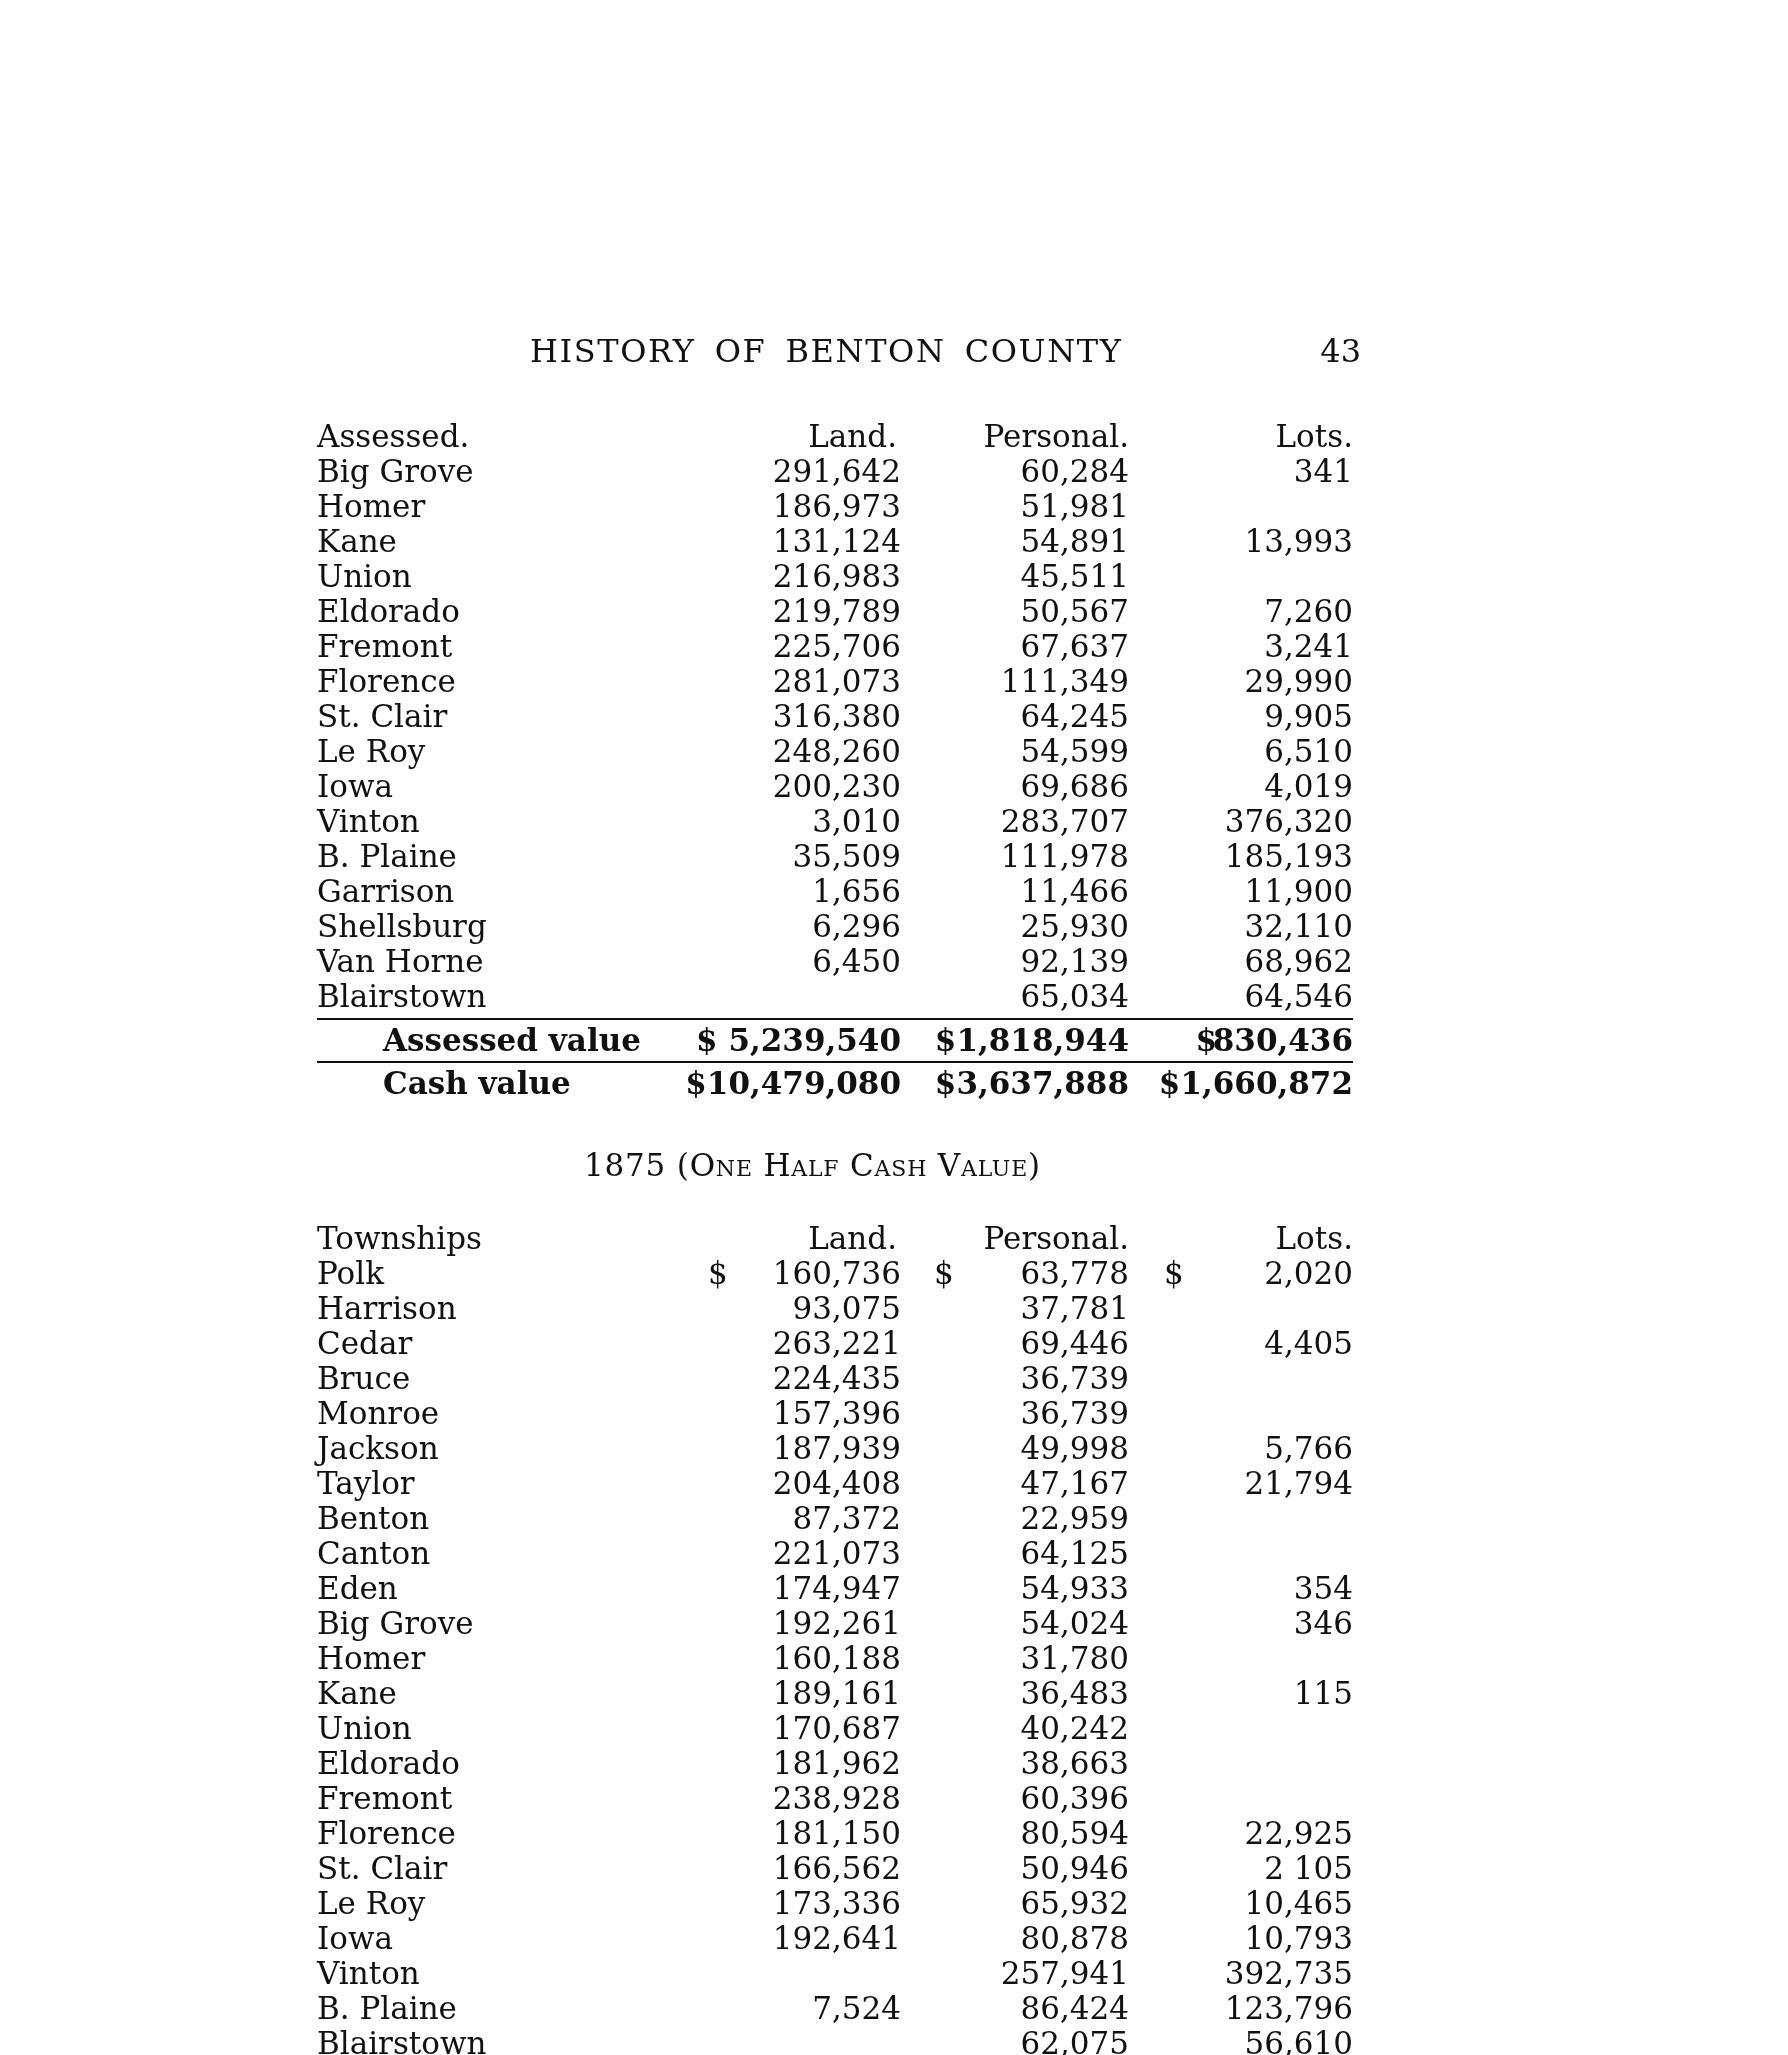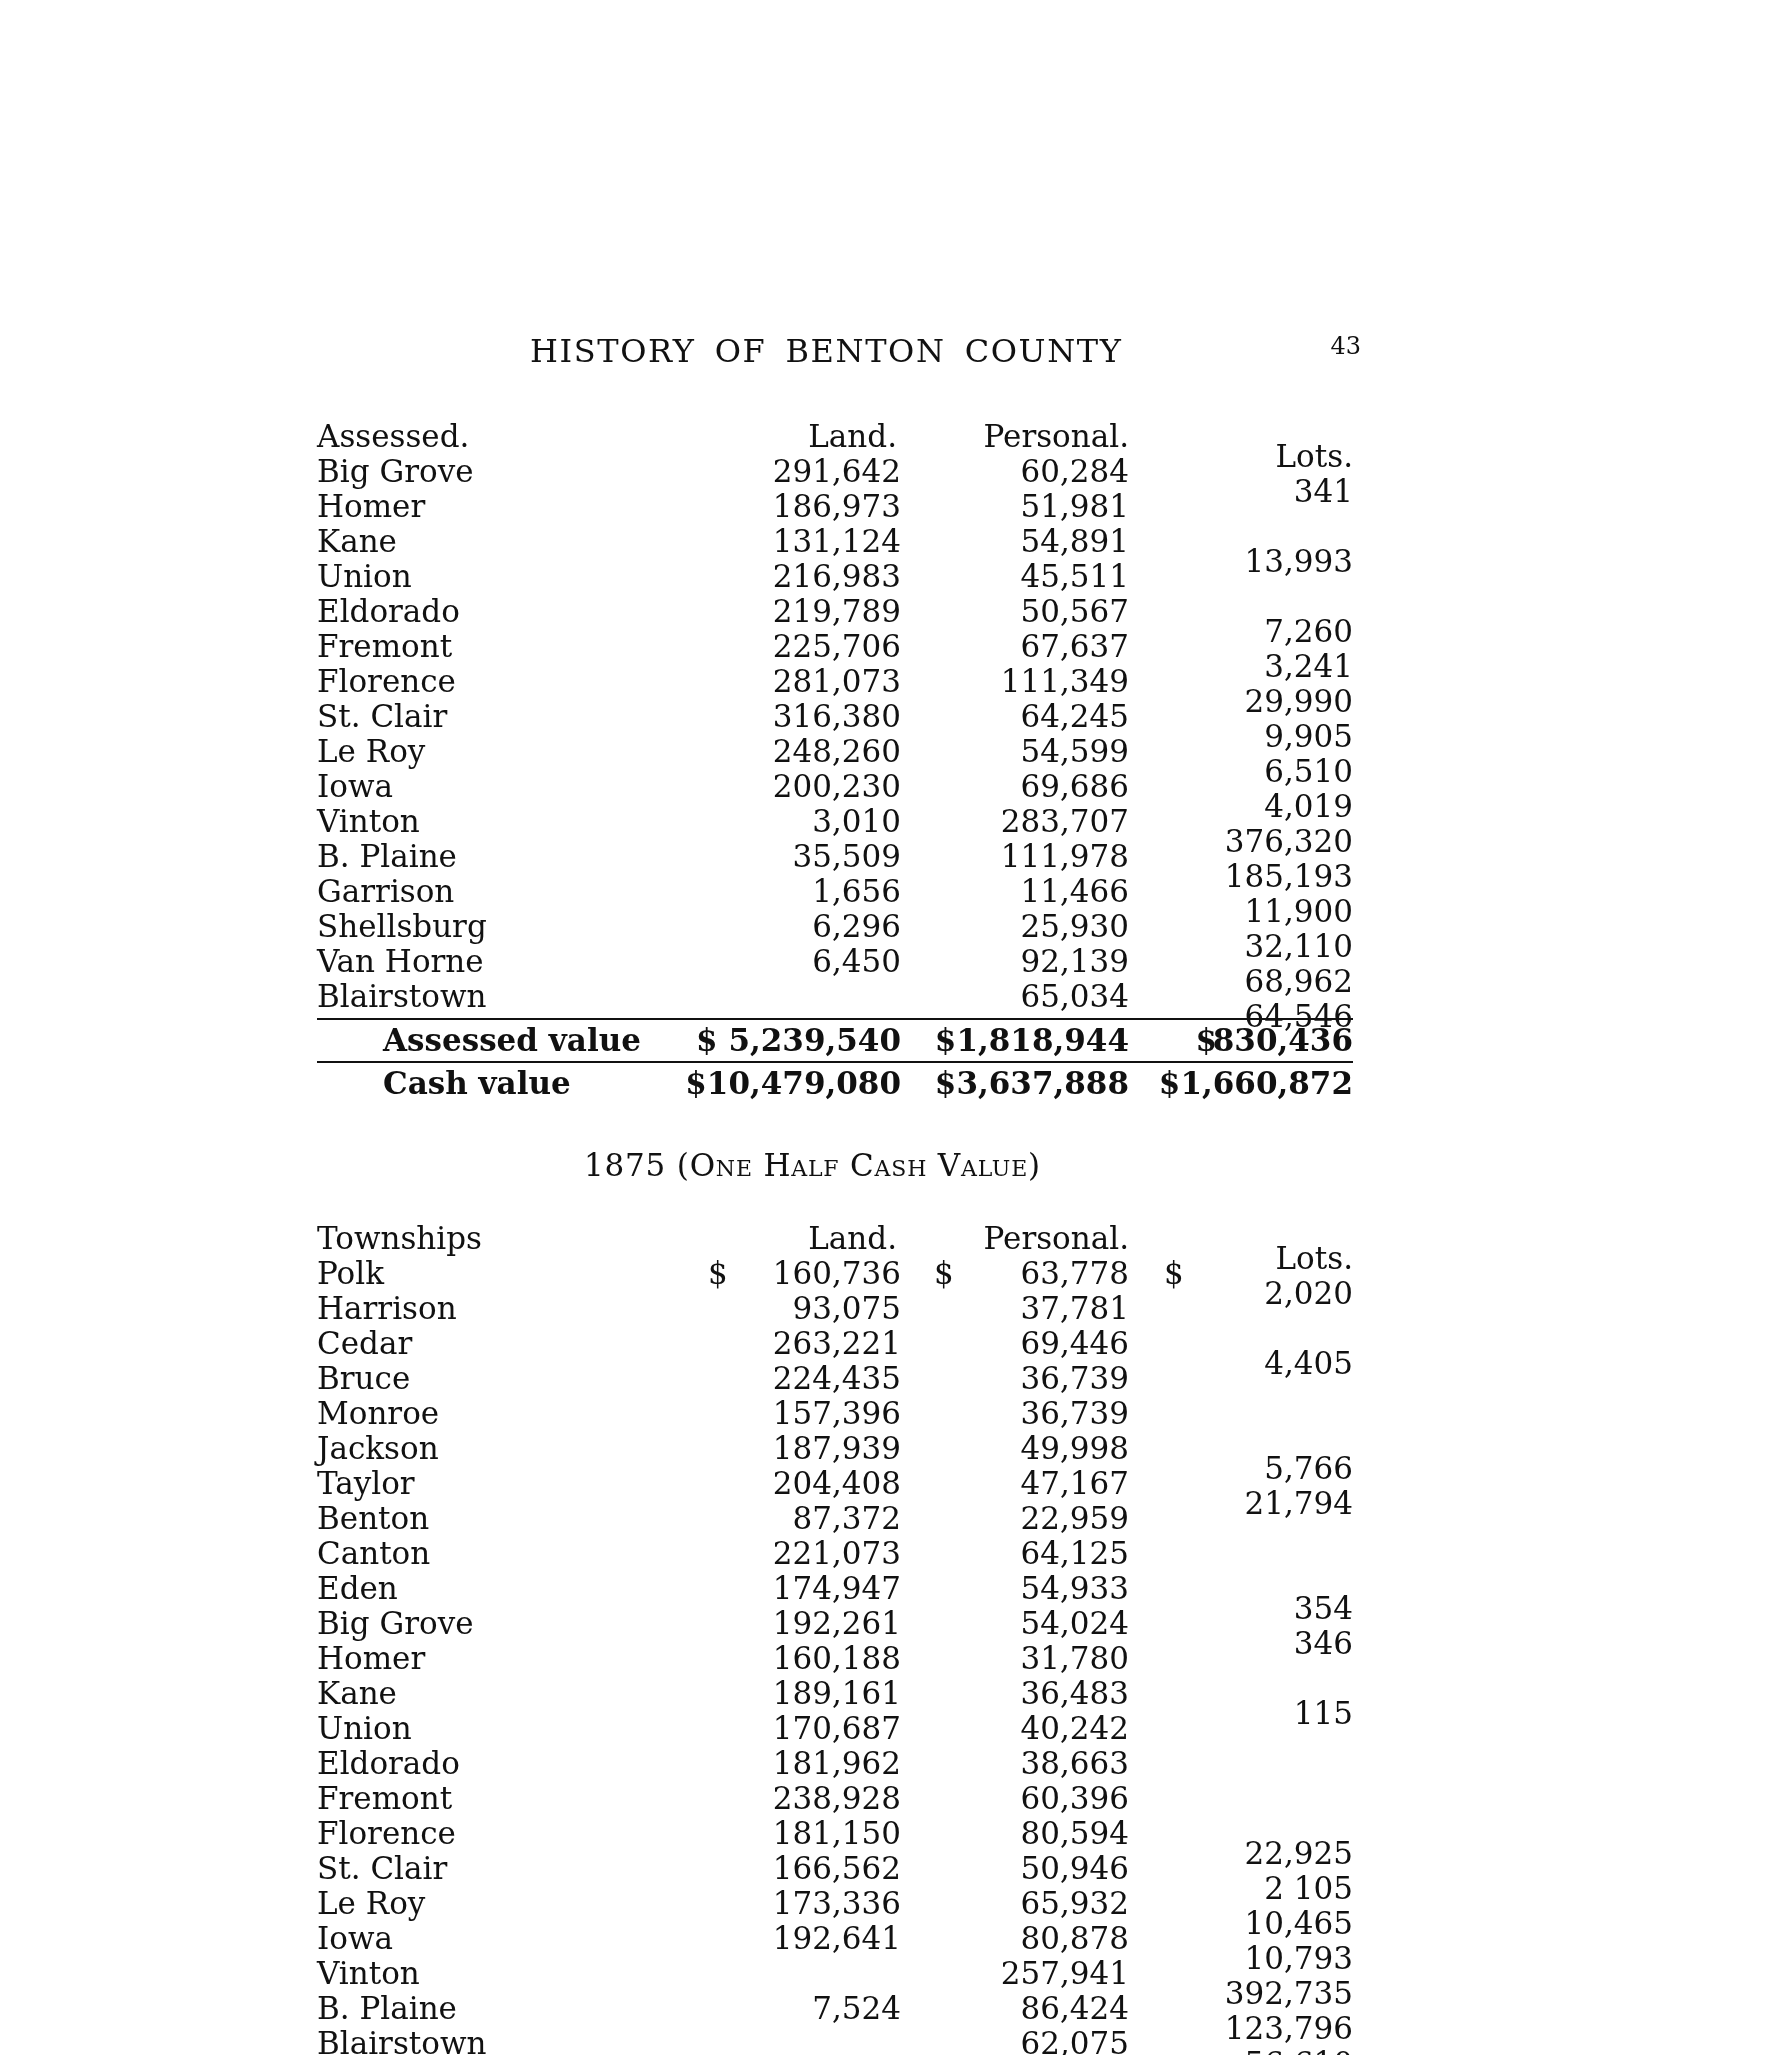--- a/index.html
+++ b/index.html
@@ -1,27 +1,27 @@
 <!DOCTYPE html>
 <html style="font-size:6.6px"><head>
 <meta charset="utf-8">
 <style>
   html, body { margin:0; padding:0; background:#ffffff; }
   body { width:1789px; height:2525px; position:relative; overflow:hidden;
          font-family:"DejaVu Serif","Liberation Serif",serif; color:#111; }
   .running-head { position:absolute; top:332px; left:530px; width:831px; height:41px; }
   .running-title { position:absolute; left:0; top:0; font-size:32px; letter-spacing:1.6px; word-spacing:7.4px; }
-  .page-number { position:absolute; right:0; top:0; font-size:24px; }
+  .page-number { position:absolute; right:0; top:0; font-size:32px; }
 
   .table { position:absolute; left:317px; width:1036px; }
   .row { position:relative; height:35px; font-size:31px; line-height:35px; white-space:nowrap; }
   .row .name { position:absolute; left:0; }
   .row .land { position:absolute; right:452px; text-align:left; }
   .row .personal { position:absolute; right:224px; text-align:right; }
-  .row .lots { position:absolute; right:0; text-align:right;margin-top:20px; }
+  .row .lots { position:absolute; right:0; text-align:right; }
   .row.header .land { right:456px; }
   .row .dollar { position:absolute; }
   .total-row { position:relative; height:41px; font-size:31px; line-height:41px; border-top:2.5px solid #111; white-space:nowrap;font-weight:bold; }
   .total-row .name { position:absolute; left:66px; }
   .total-row .land { position:absolute; right:452px; }
   .total-row .personal { position:absolute; right:224px; }
   .total-row .lots { position:absolute; right:0; }
   .total-row .dollar-lots { position:absolute; right:136px; }
 
   .t1 { top:419px; }

